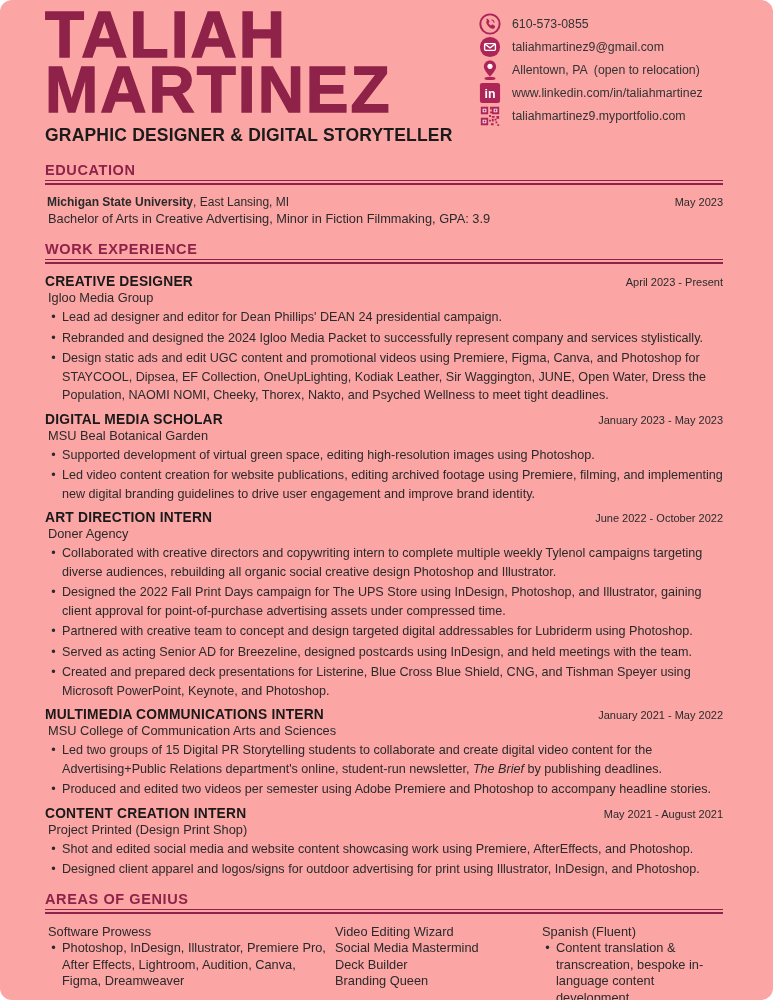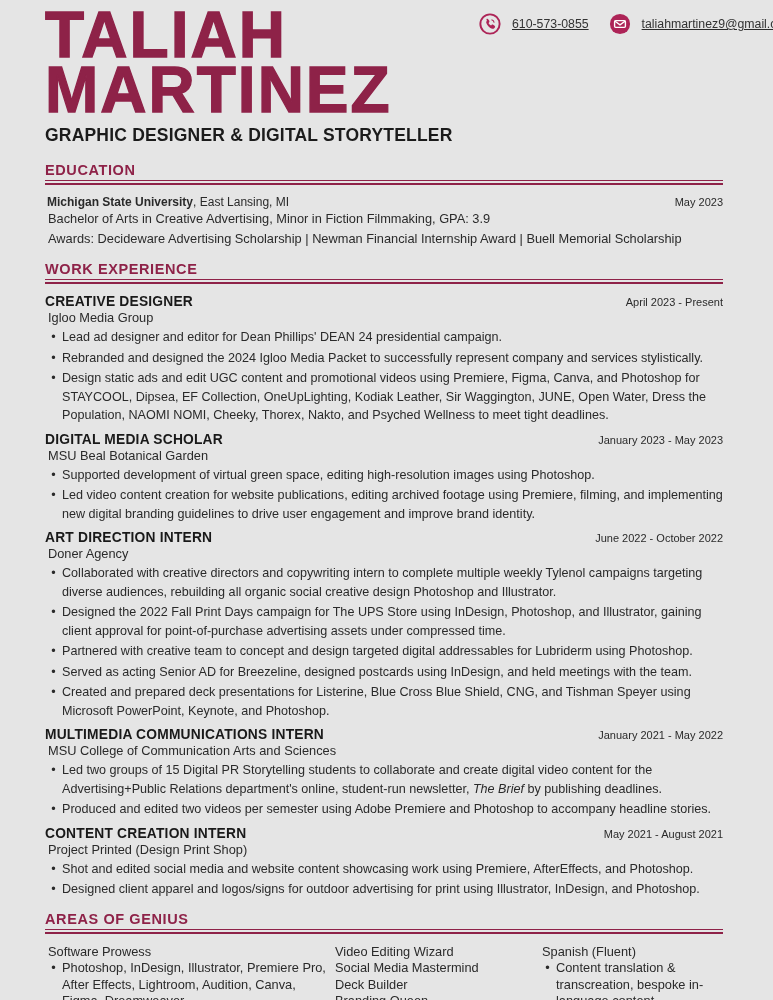--- a/index.html
+++ b/index.html
@@ -2,32 +2,32 @@
 <html style="--accent: #8E2248; --icon: #AD2457; --ink: #2a2a2a;"><head>
 <meta charset="utf-8">
 <style>
   :root{
     --accent:#8E2248;
     --icon:#AD2457;
     --ink:#2a2a2a;
   }
   html,body{margin:0;padding:0;background:#fff;}
   .page{
-    width:773px;height:1000px;background:#e5e5e5;box-sizing:border-box;
+    width:773px;height:1000px;background:#fca5a5;box-sizing:border-box;
     padding:8px 50px 0 45px;overflow:hidden;
-    font-family:"Liberation Sans",sans-serif;color:var(--ink);
+    font-family:"Liberation Sans",sans-serif;color:var(--ink);border-radius:12px;
   }
   
   .header{display:flex;justify-content:space-between;height:142px;}
   .name{
     font-size:64px;line-height:55px;font-weight:700;color:var(--accent);
     letter-spacing:2px;-webkit-text-stroke:1.3px var(--accent);
   }
   .tagline{font-size:17.5px;font-weight:700;color:#1b1b1b;letter-spacing:.2px;margin-top:7px;}
-  .contact{width:244px;display:flex;flex-direction:row;gap:20px;padding-top:5px;flex:none;text-decoration:underline;}
+  .contact{width:244px;display:flex;flex-direction:column;gap:1px;padding-top:5px;flex:none;}
   .c-row{display:flex;align-items:center;gap:11px;height:22px;}
   .c-icon{width:22px;height:22px;color:var(--icon);flex:none;}
   .c-icon svg{width:22px;height:22px;display:block;}
   .c-text{font-size:12.3px;color:#333;white-space:pre;}
   
   .sec-title{color:var(--accent);font-weight:700;font-size:14.5px;letter-spacing:.6px;margin-top:12px;}
   .rule{height:2px;border-top:1px solid var(--accent);border-bottom:2.5px solid var(--accent);margin:2px 0 10px;}
   .date{font-size:11px;color:var(--ink);white-space:nowrap;}
   
   .edu-row{display:flex;justify-content:space-between;align-items:baseline;padding-left:2px;}
@@ -89,39 +89,47 @@
               <path fill="currentColor" d="M12 1.5c-3.7 0-6.7 3-6.7 6.7 0 4.6 6.7 10.9 6.7 10.9s6.7-6.3 6.7-10.9c0-3.7-3-6.7-6.7-6.7z"></path>
               <circle cx="12" cy="8" r="2.8" fill="#fff"></circle>
               <ellipse cx="12" cy="21.2" rx="6" ry="1.8" fill="currentColor"></ellipse>
             </svg>
           </span>
           <span class="c-text">Allentown, PA  (open to relocation)</span>
         </div>
         <div class="c-row">
           <span class="c-icon">
             <svg viewBox="0 0 24 24">
+              <rect x="1" y="1" width="22" height="22" rx="2.5" fill="currentColor"></rect>
+              <text x="12" y="17" text-anchor="middle" font-size="13.5" font-weight="bold" fill="#fff" font-family="Liberation Sans, sans-serif">in</text>
+            </svg>
+          </span>
+          <span class="c-text">www.linkedin.com/in/taliahmartinez</span>
+        </div>
+        <div class="c-row">
+          <span class="c-icon">
+            <svg viewBox="0 0 24 24">
               <path fill="currentColor" d="M2 2h8v8H2zm12 0h8v8h-8zM2 14h8v8H2z"></path>
               <path fill="#fff" d="M4 4h4v4H4zm12 0h4v4h-4zM4 16h4v4H4z"></path>
               <path fill="currentColor" d="M5 5h2v2H5zm12 0h2v2h-2zM5 17h2v2H5zm7-15h2v3h-2zm0 5h3v2h-3zm-1 4h2v2h-2zm3 1h3v2h-3zm5 0h3v3h-3zm-8 4h2v2h-2zm3-1h2v3h-2zm-1 5h3v2h-3zm5-2h2v2h-2zm2 3h2v2h-2zm-3-6h2v2h-2z"></path>
             </svg>
           </span>
           <span class="c-text">taliahmartinez9.myportfolio.com</span>
         </div>
       </div>
   </header>
 
   <section>
     <div class="sec-title">EDUCATION</div>
     <div class="rule"></div>
     <div class="edu-row">
       <div class="edu-school"><span class="b">Michigan State University</span><span>, East Lansing, MI</span></div>
       <div class="date">May 2023</div>
     </div>
     <div class="edu-line">Bachelor of Arts in Creative Advertising, Minor in Fiction Filmmaking, GPA: 3.9</div>
-    <div class="edu-line">Awards: Decideware Advertising Scholarship | Newman Financial Internship Award | Buell Memorial Scholarship</div>
   </section>
 
   <section>
     <div class="sec-title">WORK EXPERIENCE</div>
     <div class="rule"></div>
     <div id="jobs">
         <div class="job">
           <div class="job-head">
             <div class="job-title">CREATIVE DESIGNER</div>
             <div class="date">April 2023 - Present</div>

